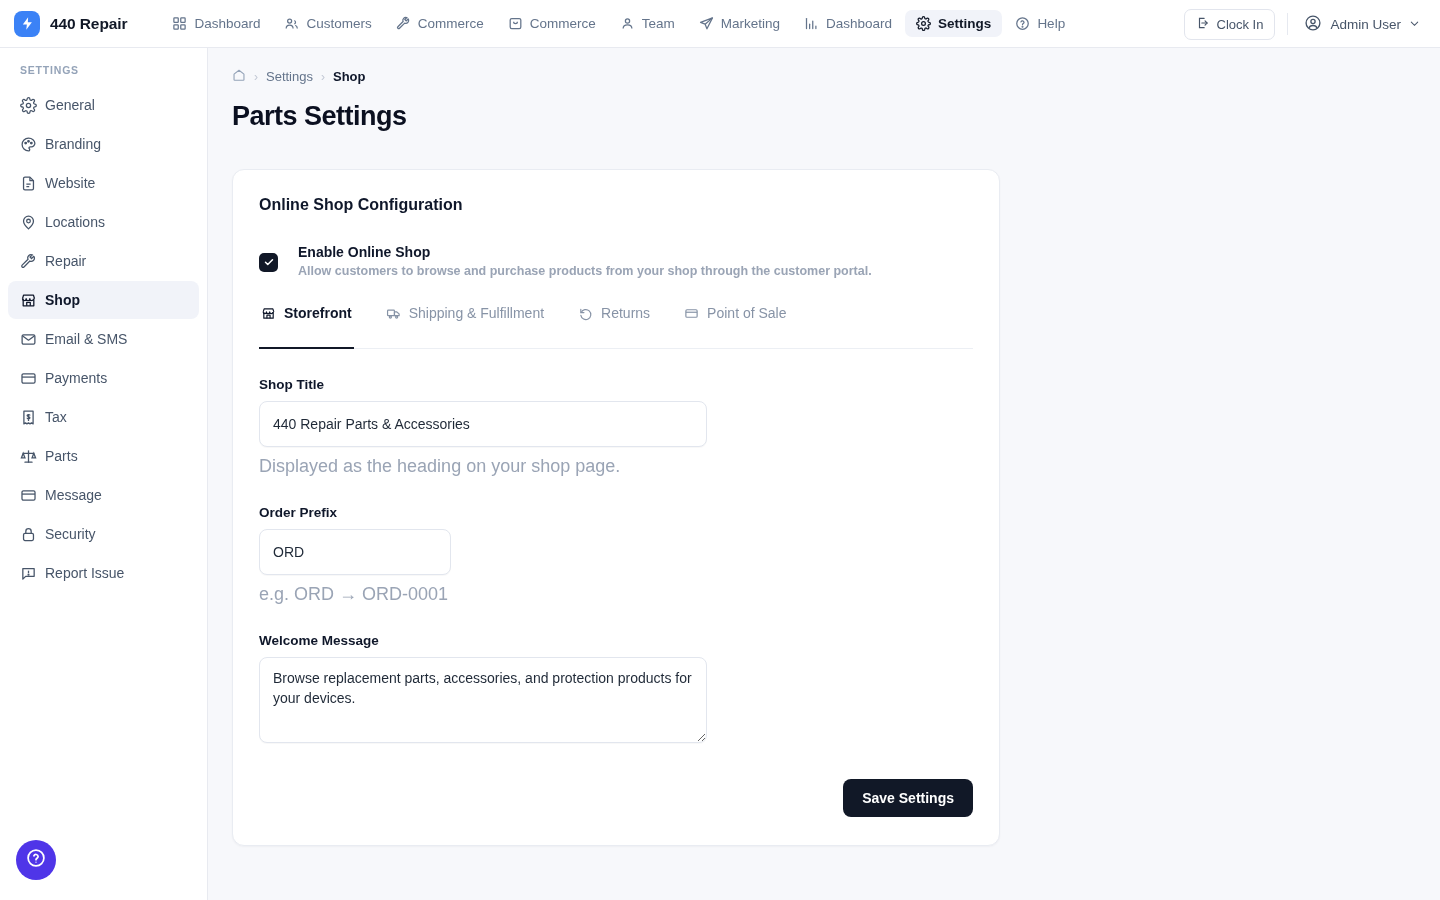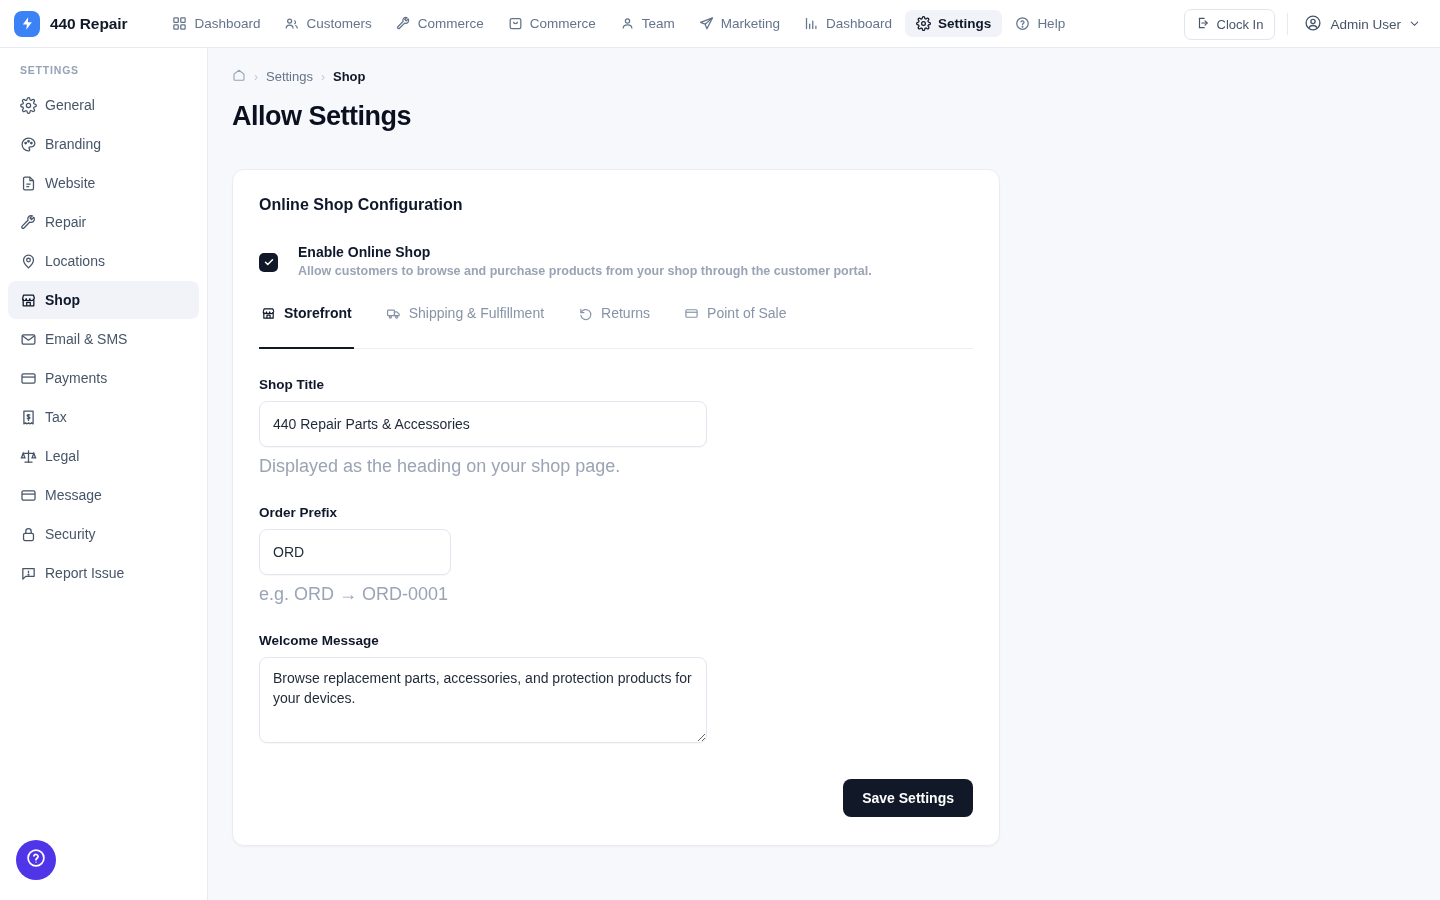--- a/index.html
+++ b/index.html
@@ -318,35 +318,35 @@
               <path d="M14 3H7a2 2 0 0 0-2 2v14a2 2 0 0 0 2 2h10a2 2 0 0 0 2-2V8z"></path>
               <path d="M14 3v5h5"></path>
               <path d="M9 13h6M9 16.5h4"></path>
             </svg>
           </span>
         <span>Website</span>
       </div>
 
       <div class="side-item">
         <span>
-            <svg width="17" height="17" viewBox="0 0 24 24" fill="none" stroke="currentColor" stroke-width="1.8" stroke-linecap="round">
-              <path d="M20 5.5a4.6 4.6 0 0 1-6.1 5.9L5.6 19.7a1.8 1.8 0 0 1-2.6-2.6l8.3-8.3A4.6 4.6 0 0 1 17.2 2.7l-3 3 2.1 2.1 3-3c.4.5.7 1.1.7 1.7z"></path>
-            </svg>
-          </span>
-        <span>Repair</span>
-      </div>
-
-      <div class="side-item">
-        <span>
             <svg width="17" height="17" viewBox="0 0 24 24" fill="none" stroke="currentColor" stroke-width="1.8">
               <path d="M12 21s7-6 7-11a7 7 0 1 0-14 0c0 5 7 11 7 11z"></path>
               <circle cx="12" cy="10" r="2.6"></circle>
             </svg>
           </span>
         <span>Locations</span>
+      </div>
+
+      <div class="side-item">
+        <span>
+            <svg width="17" height="17" viewBox="0 0 24 24" fill="none" stroke="currentColor" stroke-width="1.8" stroke-linecap="round">
+              <path d="M20 5.5a4.6 4.6 0 0 1-6.1 5.9L5.6 19.7a1.8 1.8 0 0 1-2.6-2.6l8.3-8.3A4.6 4.6 0 0 1 17.2 2.7l-3 3 2.1 2.1 3-3c.4.5.7 1.1.7 1.7z"></path>
+            </svg>
+          </span>
+        <span>Repair</span>
       </div>
 
       <div class="side-item active">
         <span>
             <svg width="17" height="17" viewBox="0 0 24 24" fill="none" stroke="currentColor" stroke-width="1.8" stroke-linejoin="round">
               <path d="M3.5 9.5 5 4.5h14l1.5 5"></path>
               <path d="M4.5 9.5v10h15v-10"></path>
               <path d="M3.5 9.5a2.6 2.6 0 0 0 5.2 0 2.6 2.6 0 0 0 5.2 0 2.6 2.6 0 0 0 5.2 0"></path>
               <path d="M9.5 19.5v-5h5v5"></path>
             </svg>
@@ -387,21 +387,21 @@
       <div class="side-item">
         <span>
             <svg width="17" height="17" viewBox="0 0 24 24" fill="none" stroke="currentColor" stroke-width="1.8" stroke-linecap="round">
               <path d="M12 4v16"></path>
               <path d="M7 20h10"></path>
               <path d="M4.5 7.5h15"></path>
               <path d="M4.5 7.5 2 14h5z"></path>
               <path d="M19.5 7.5 17 14h5z"></path>
             </svg>
           </span>
-        <span>Legal</span>
+        <span>Parts</span>
       </div>
 
       <div class="side-item">
         <span>
             <svg width="17" height="17" viewBox="0 0 24 24" fill="none" stroke="currentColor" stroke-width="1.8">
               <rect x="2.8" y="5.5" width="18.4" height="13" rx="2"></rect>
               <path d="M2.8 10h18.4"></path>
             </svg>
           </span>
         <span>Message</span>
@@ -446,21 +446,21 @@
     <div class="breadcrumb">
       <span><svg width="14" height="14" viewBox="0 0 24 24" fill="none" stroke="#94a3b8" stroke-width="1.9" stroke-linejoin="round">
             <path d="M3.5 10.5 12 3.8l8.5 6.7V20a1 1 0 0 1-1 1h-15a1 1 0 0 1-1-1z"></path>
           </svg></span>
       <span class="crumb-sep">›</span>
       <span class="crumb-link">Settings</span>
       <span class="crumb-sep">›</span>
       <span class="crumb-current">Shop</span>
     </div>
 
-    <div class="page-title">Allow Settings</div>
+    <div class="page-title">Parts Settings</div>
 
     <div class="card">
       <div class="card-title">Online Shop Configuration</div>
 
       <div class="toggle-row">
         <span class="checkbox">
           <span><svg width="12" height="12" viewBox="0 0 24 24" fill="none" stroke="#ffffff" stroke-width="3" stroke-linecap="round" stroke-linejoin="round">
                 <path d="m5 12.5 4.5 4.5L19 7.5"></path>
               </svg></span>
         </span>

